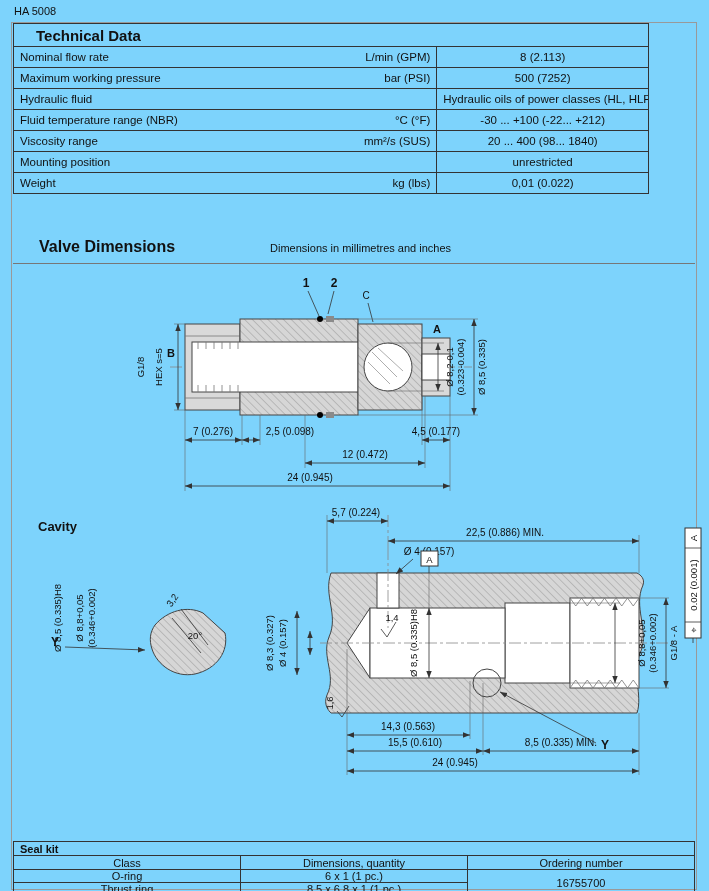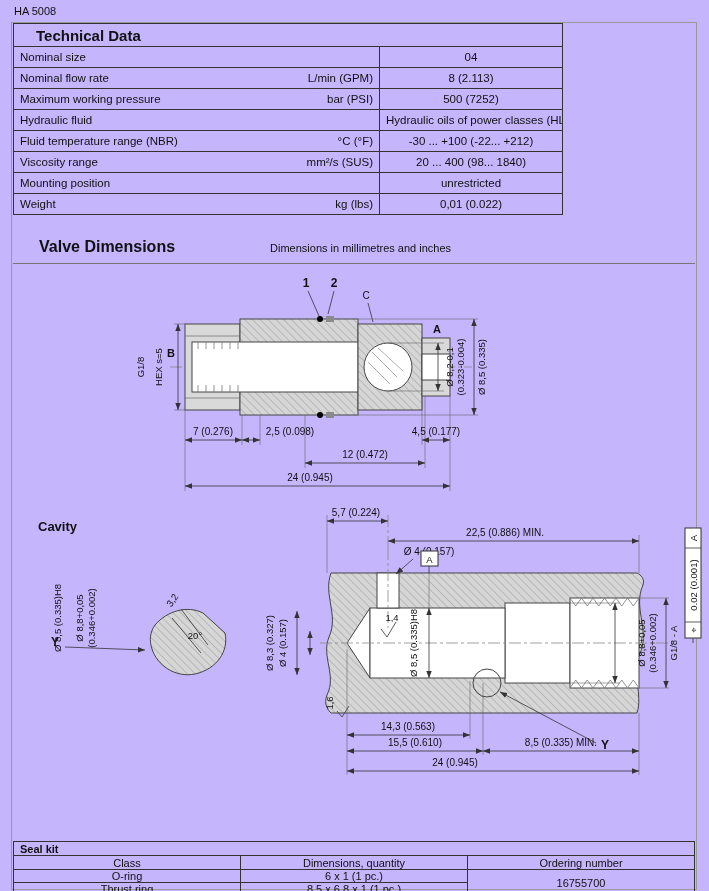--- a/index.html
+++ b/index.html
@@ -1,23 +1,23 @@
 <!DOCTYPE html>
 <html><head>
 <meta charset="utf-8">
 <style>
   * { margin:0; padding:0; box-sizing:border-box; }
   html,body { background:#e9e9e9; }
   body { font-family:"Liberation Sans", sans-serif; color:#111; }
-  .page { position:relative; width:709px; height:891px; background:#c4b5fd; margin:0 auto; overflow:hidden; }
+  .page { position:relative; width:709px; height:891px; background:#7dd3fc; margin:0 auto; overflow:hidden; }
   .frame-box { position:absolute; left:11px; top:22px; width:686px; height:868px; border:1px solid #999; pointer-events:none; }
   .doc-number { position:absolute; left:14px; top:5px; font-size:11px; }
 
   
-  table.tech { position:absolute; left:13px; top:23px; width:550px; border-collapse:collapse; font-size:11.5px; table-layout:fixed; }
+  table.tech { position:absolute; left:13px; top:23px; width:636px; border-collapse:collapse; font-size:11.5px; table-layout:fixed; }
   table.tech td { border:1px solid #333; height:21px; padding:0 6px; overflow:hidden; white-space:nowrap; }
   table.tech td.tech-title { font-size:15px; font-weight:bold; padding-left:22px; height:23px; }
   table.tech td.lbl { width:250px; border-right:0; }
   table.tech td.unit { width:107px; border-left:0; text-align:right; }
   table.tech td.val { width:325px; text-align:center; }
 
   
   .sec-head { position:absolute; left:13px; width:682px; border-bottom:1px solid #777;padding-left:9px; }
   .sec-head .h-title { font-size:16px; font-weight:bold; margin-left:17px; }
   .sec-head .h-sub { font-size:11px; margin-left:95px; }
@@ -60,25 +60,20 @@
 <body>
 
 <div class="page">
   <div class="doc-number">HA 5008</div>
   <div class="frame-box"></div>
 
   <table class="tech">
     <tbody>
       <tr>
         <td colspan="3" class="tech-title">Technical Data</td>
-      </tr>
-      <tr>
-        <td class="lbl">Nominal size</td>
-        <td class="unit"></td>
-        <td class="val">04</td>
       </tr>
       <tr>
         <td class="lbl">Nominal flow rate</td>
         <td class="unit">L/min (GPM)</td>
         <td class="val">8 (2.113)</td>
       </tr>
       <tr>
         <td class="lbl">Maximum working pressure</td>
         <td class="unit">bar (PSI)</td>
         <td class="val">500 (7252)</td>

